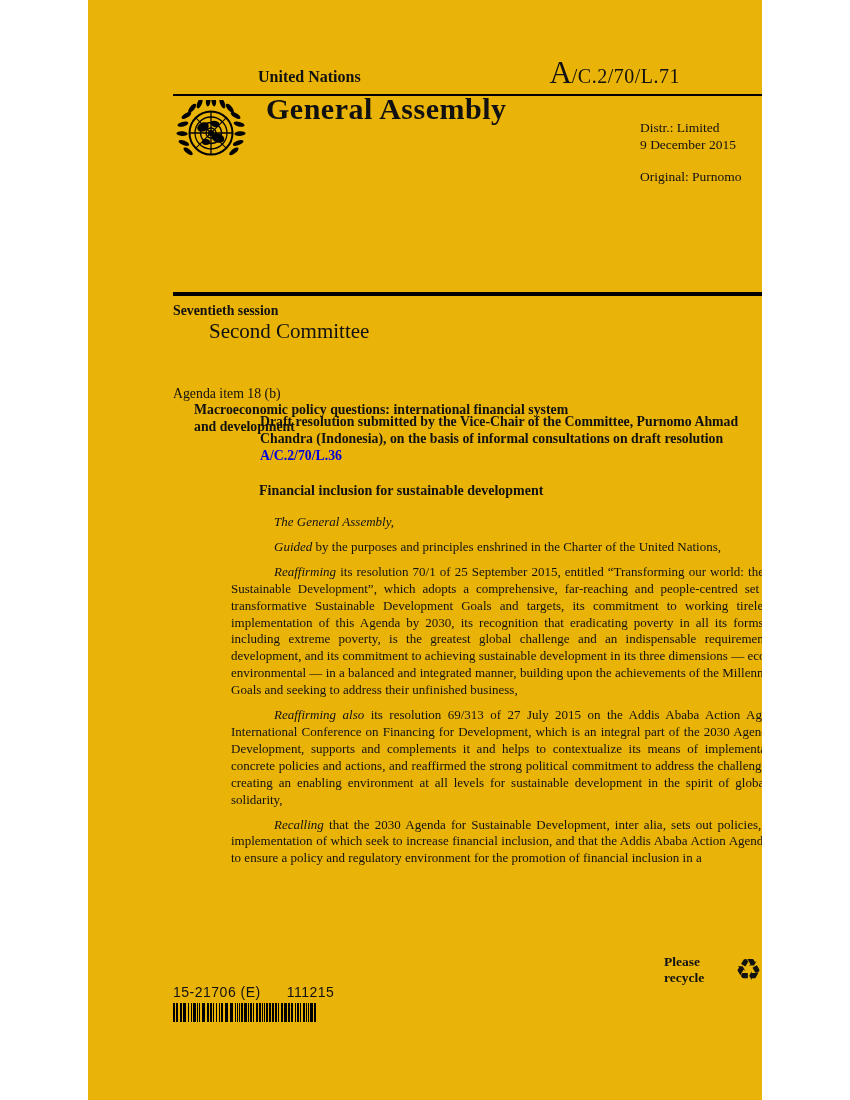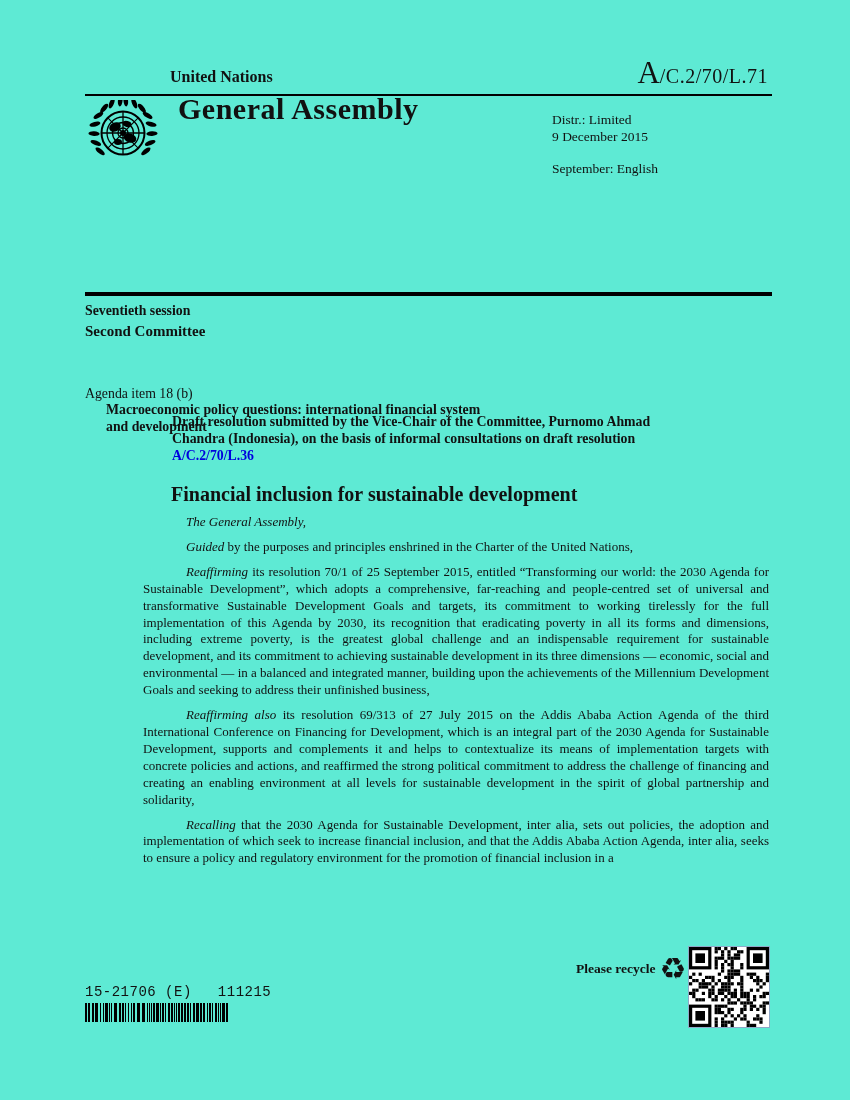--- a/index.html
+++ b/index.html
@@ -1,19 +1,19 @@
 <!DOCTYPE html>
 <html><head>
 <meta charset="utf-8">
 <style>
   * { margin:0; padding:0; box-sizing:border-box; }
   html,body { background:#ffffff; }
   .page {
-    position:relative; width:850px; height:1100px; margin:0 auto;
-    background:#5eead4; color:#111;
+    position:relative; width:674px; height:1100px; margin:0 auto;
+    background:#eab308; color:#111;
     font-family:"Liberation Serif", serif;
     overflow:hidden;
   }
   
   .un-label {
     position:absolute; left:170px; top:68px;
     font-weight:bold; font-size:16px;
   }
   .doc-symbol {
     position:absolute; right:82px; top:55px;
@@ -23,54 +23,54 @@
   .doc-symbol .rest { font-size:20px; letter-spacing:0.5px; }
   .rule-thin {
     position:absolute; left:85px; top:94px; width:687px; height:2px; background:#000;
   }
   .emblem { position:absolute; left:86px; top:100px; width:74px; height:74px; }
   .org-title {
     position:absolute; left:178px; top:92px;
     font-size:30px; font-weight:bold; letter-spacing:0.5px;
   }
   .info-col {
-    position:absolute; left:552px; top:112px;
+    position:absolute; left:552px; top:120px;
     font-size:13.5px; line-height:16.5px;
   }
   .info-col .gap { height:16px; }
   
   .rule-thick {
     position:absolute; left:85px; top:292px; width:687px; height:4px; background:#000;
   }
   .session { position:absolute; left:85px; top:303px; font-size:13.8px; line-height:16.5px; }
   .session .s1 { font-weight:bold; }
-  .session .s2 { font-weight:bold; font-size:15px; line-height:22px; }
+  .session .s2 { font-weight:normal; font-size:21px; line-height:22px;margin-left:36px; }
   .session .s3 { font-weight:normal;margin-top:44px; }
   .session .s4, .session .s5 { font-weight:bold;margin-left:21px; }
   
   .submission {
     position:absolute; left:172px; top:414px; width:516px;
     font-weight:bold; font-size:13.8px; line-height:16.8px;
   }
   .submission a { color:#0000dd; text-decoration:none; font-weight:bold; }
   .doc-title {
     position:absolute; left:171px; top:483px;
-    font-weight:bold; font-size:20px;
+    font-weight:bold; font-size:14px;
   }
   
   .body-text {
     position:absolute; left:143px; top:514px; width:626px;
     font-size:13px; line-height:16.9px; text-align:justify;
   }
   .body-text p { text-indent:43px; margin:0 0 8px 0; }
   .body-text .ital { font-style:italic; }
   
   .footer-code {
     position:absolute; left:85px; top:984px;
-    font-family:Liberation Mono, monospace; font-size:14px; letter-spacing:0.5px;
+    font-family:Liberation Sans, sans-serif; font-size:14px; letter-spacing:0.5px;
   }
   .footer-code .datecode { margin-left:26px; }
   .barcode { position:absolute; left:85px; top:1003px; width:146px; height:19px; }
   .recycle-wrap {
     position:absolute; left:576px; top:954px;
     display:flex; align-items:center;
   }
   .recycle-label { font-weight:bold; font-size:13.5px; }
   .recycle-glyph { font-family:"DejaVu Sans", sans-serif; font-size:30px; line-height:30px; margin-left:4px; color:#111; }
   .qr {
@@ -127,21 +127,21 @@
       <ellipse cx="37" cy="33" rx="3" ry="3"></ellipse>
     </g>
   </svg>
 
   <div class="org-title">General Assembly</div>
 
   <div class="info-col">
     <div>Distr.: Limited</div>
     <div>9 December 2015</div>
     <div class="gap"></div>
-    <div>September: English</div>
+    <div>Original: Purnomo</div>
   </div>
 
   <div class="rule-thick"></div>
   <div class="session">
     <div class="s1">Seventieth session</div>
     <div class="s2">Second Committee</div>
     <div class="s3">Agenda item 18 (b)</div>
     <div class="s4">Macroeconomic policy questions: international financial system</div>
     <div class="s5">and development</div>
   </div>

